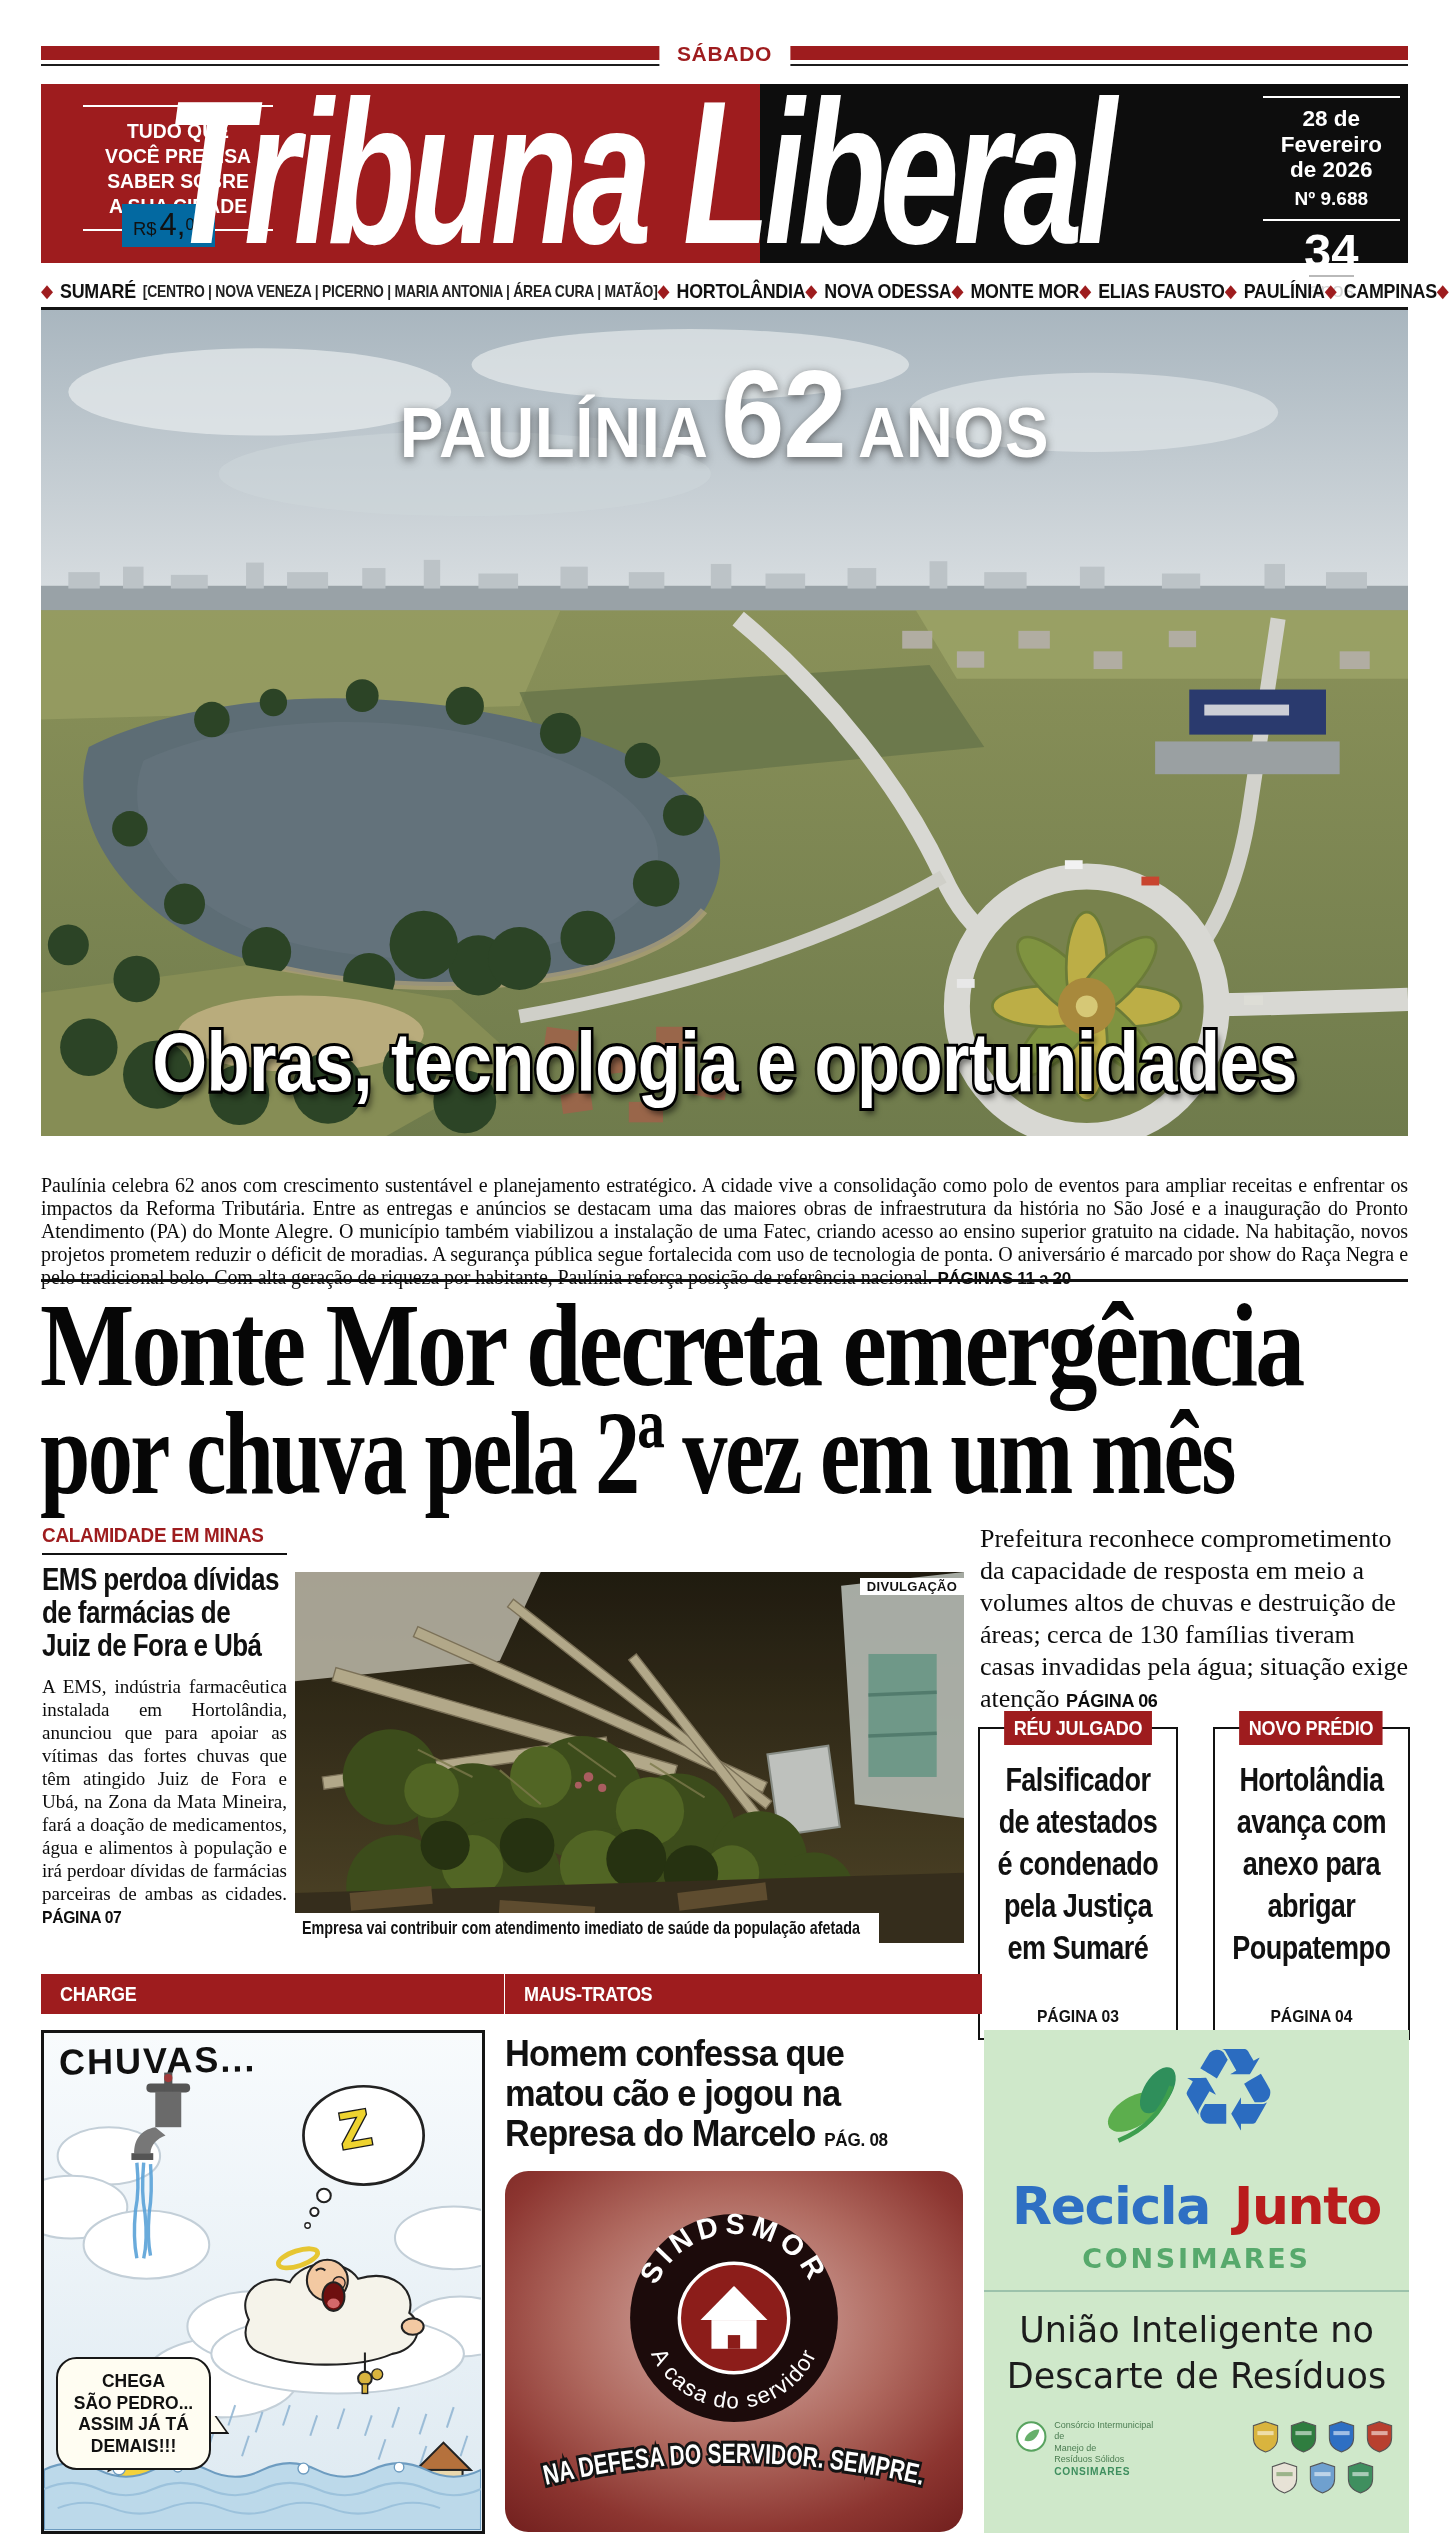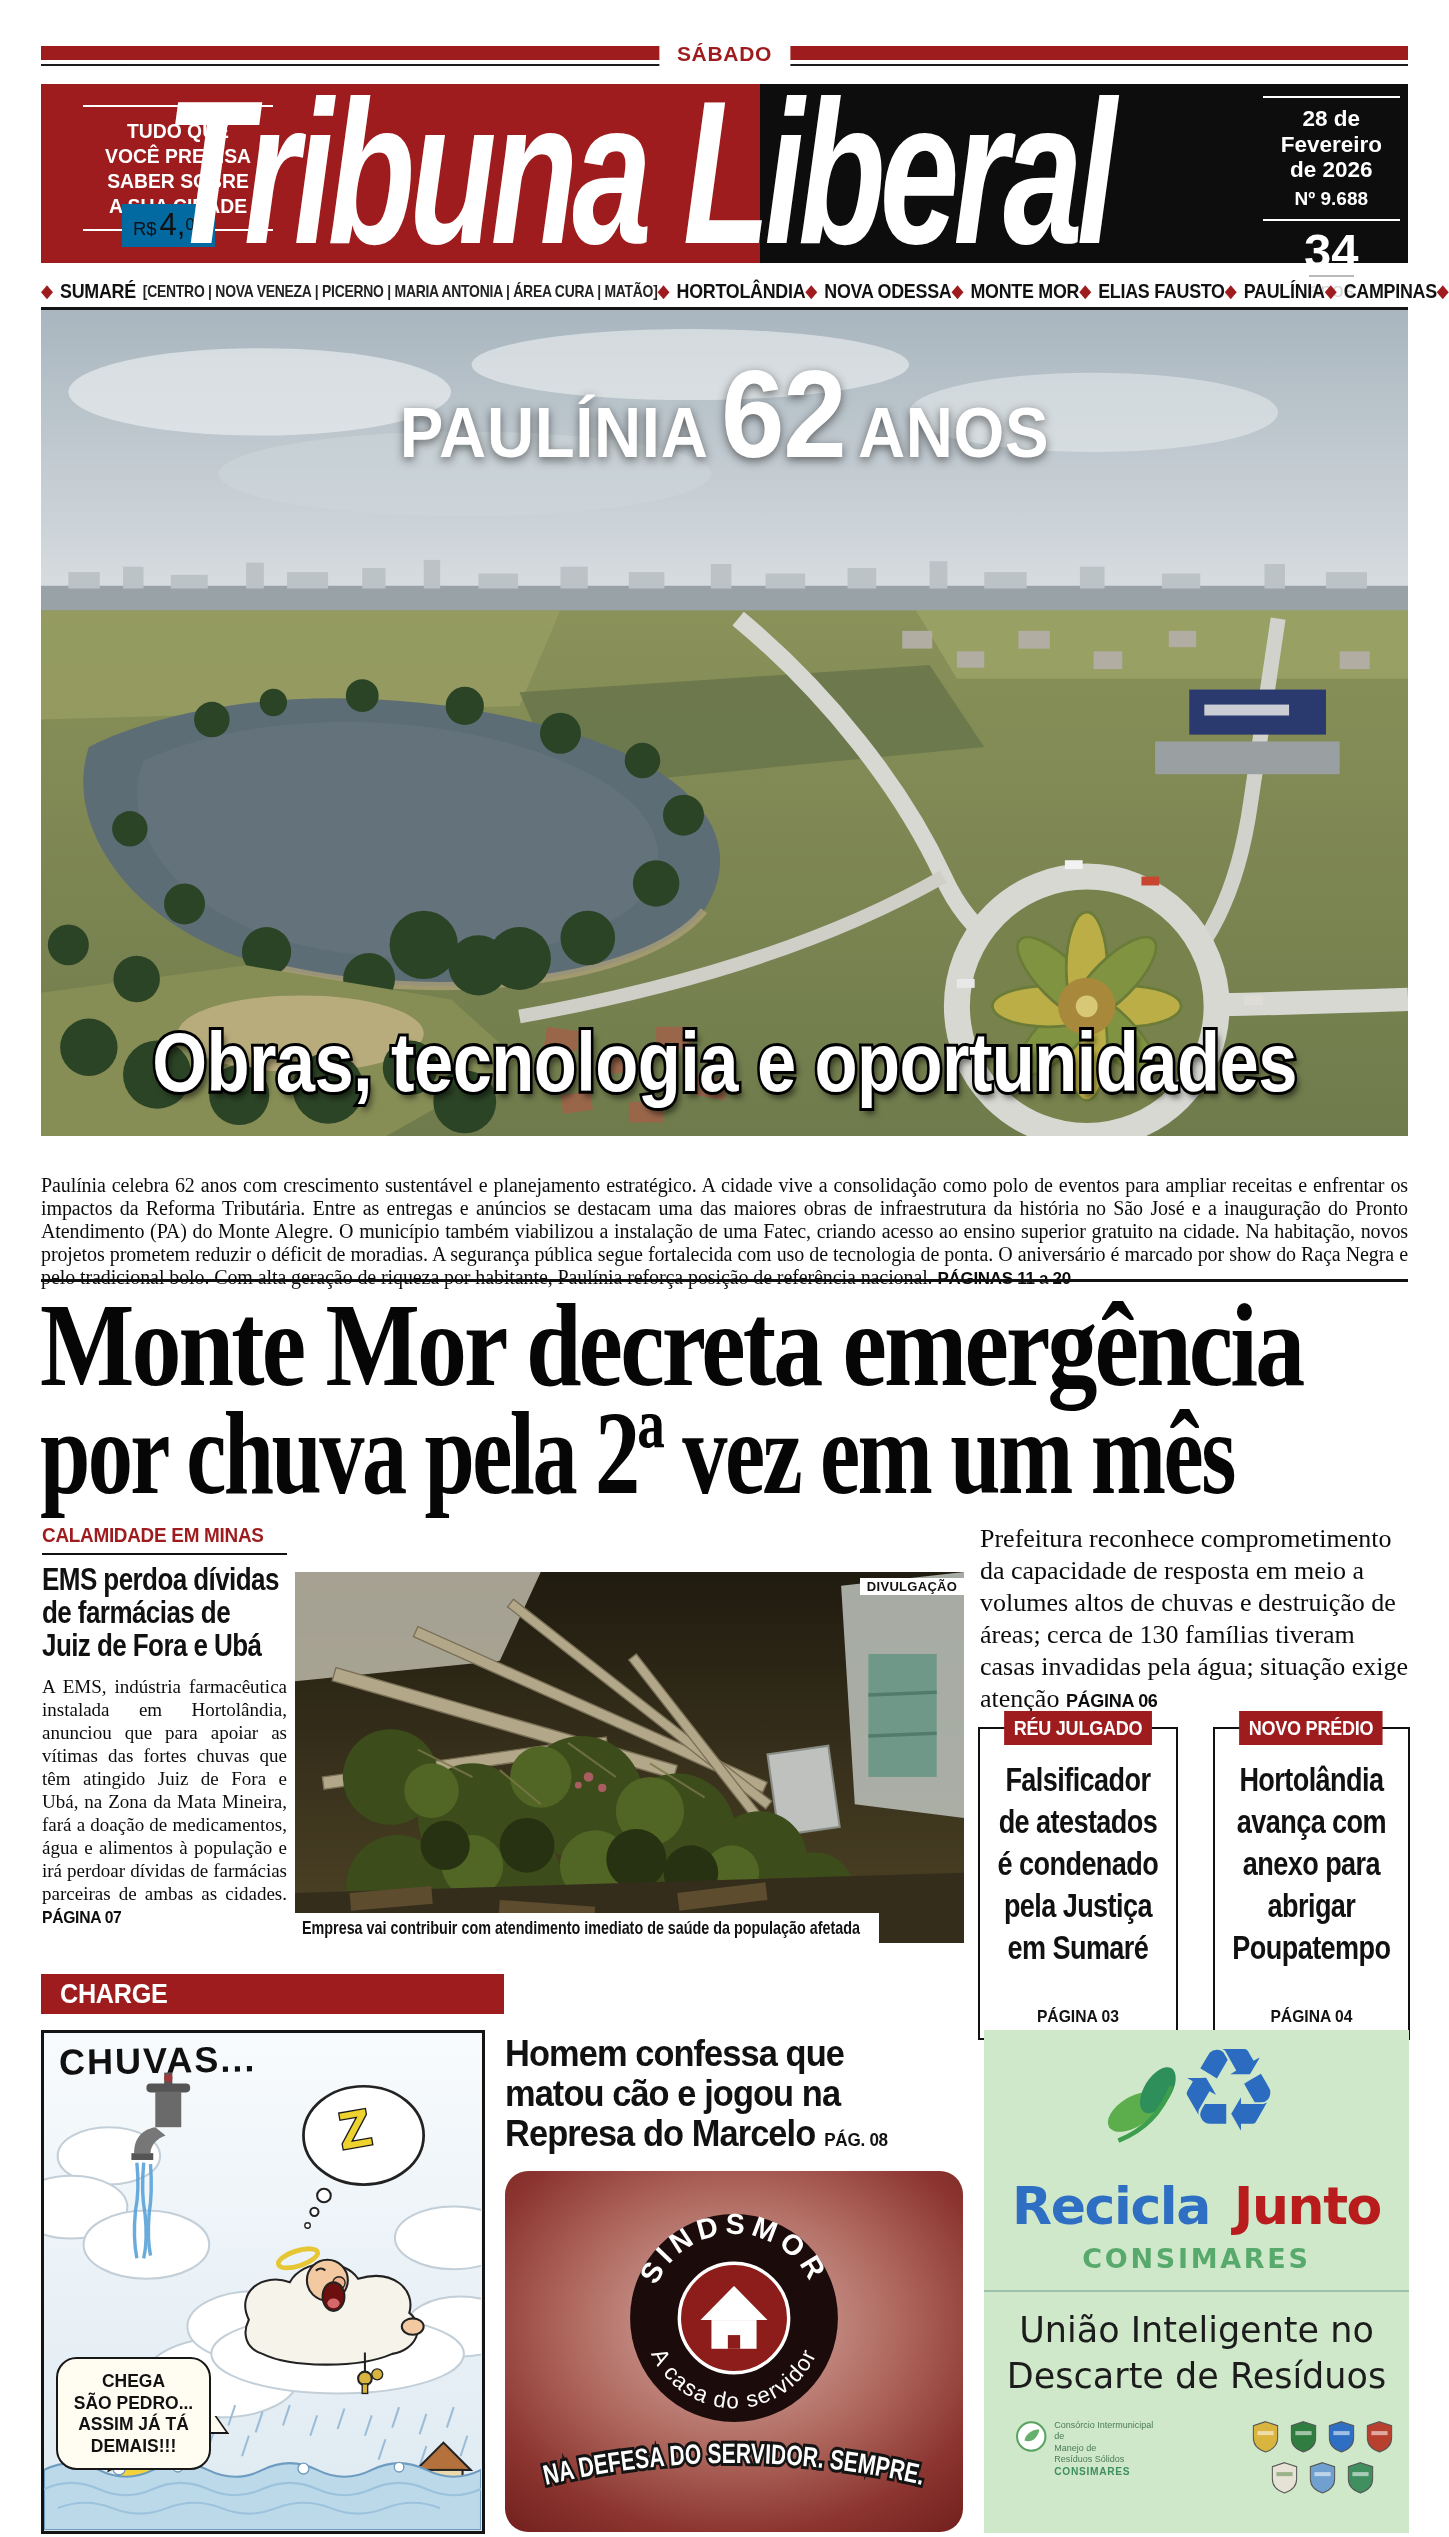--- a/index.html
+++ b/index.html
@@ -105,21 +105,21 @@
   .nbox{position:relative;flex:1;height:279px;border:2px solid #111;background:#fff;padding-top:30px;}
   .boxlabel{position:absolute;top:-18px;left:50%;transform:translateX(-50%) scaleX(.88);
     background:#9e1c1e;color:#fff;font-weight:bold;font-size:20.5px;white-space:nowrap;
     padding:4.8px 11px;letter-spacing:-0.3px;}
   .boxhl div{font-weight:bold;font-size:33px;line-height:42px;text-align:center;white-space:nowrap;
     transform:scaleX(.82);letter-spacing:-0.7px;}
   .boxref{position:absolute;bottom:11px;left:0;width:100%;text-align:center;font-weight:bold;
     font-size:17px;transform:scaleX(.92);}
 
   
-  .secbar{height:40px;background:#9e1c1e;color:#fff;font-weight:bold;font-size:28px;
+  .secbar{height:40px;background:#9e1c1e;color:#fff;font-weight:bold;font-size:20px;
     line-height:40px;padding-left:19px;letter-spacing:-0.3px;}
   .secbar span{display:inline-block;transform:scaleX(.9);transform-origin:left center;}
   .bar-charge{left:41px;top:1974px;width:444px;}
   .bar-maus{left:505px;top:1974px;width:458px;}
 
   
   .cartoon{left:41px;top:2030px;width:444px;height:504px;border:3.4px solid #141414;
     background:linear-gradient(#f8fbfd,#dde9f1);box-sizing:border-box;overflow:hidden;}
   .ct-title{position:absolute;left:15px;top:6.8px;font-weight:bold;font-size:36px;letter-spacing:2px;
     color:#101010;transform:rotate(-1deg);}
@@ -478,20 +478,21 @@
         <div>avança com</div>
         <div>anexo para</div>
         <div>abrigar</div>
         <div>Poupatempo</div>
       </div>
       <div class="boxref">PÁGINA 04</div>
     </article>
   </div>
 
   <div class="abs secbar bar-charge"><span>CHARGE</span></div>
+  <div class="abs secbar bar-maus"><span>MAUS-TRATOS</span></div>
 
   <section class="abs cartoon">
     <svg width="437" height="497" viewBox="0 0 640 728" preserveAspectRatio="none" style="position:absolute;left:0;top:0;">
       <g fill="#ffffff" stroke="#c3cfd8" stroke-width="3">
         <ellipse cx="95" cy="180" rx="75" ry="42"></ellipse>
           <ellipse cx="40" cy="255" rx="82" ry="46"></ellipse>
         <ellipse cx="150" cy="310" rx="92" ry="50"></ellipse>
           <ellipse cx="600" cy="300" rx="86" ry="46"></ellipse>
         <ellipse cx="610" cy="430" rx="80" ry="44"></ellipse>
           <ellipse cx="260" cy="505" rx="112" ry="58"></ellipse>

